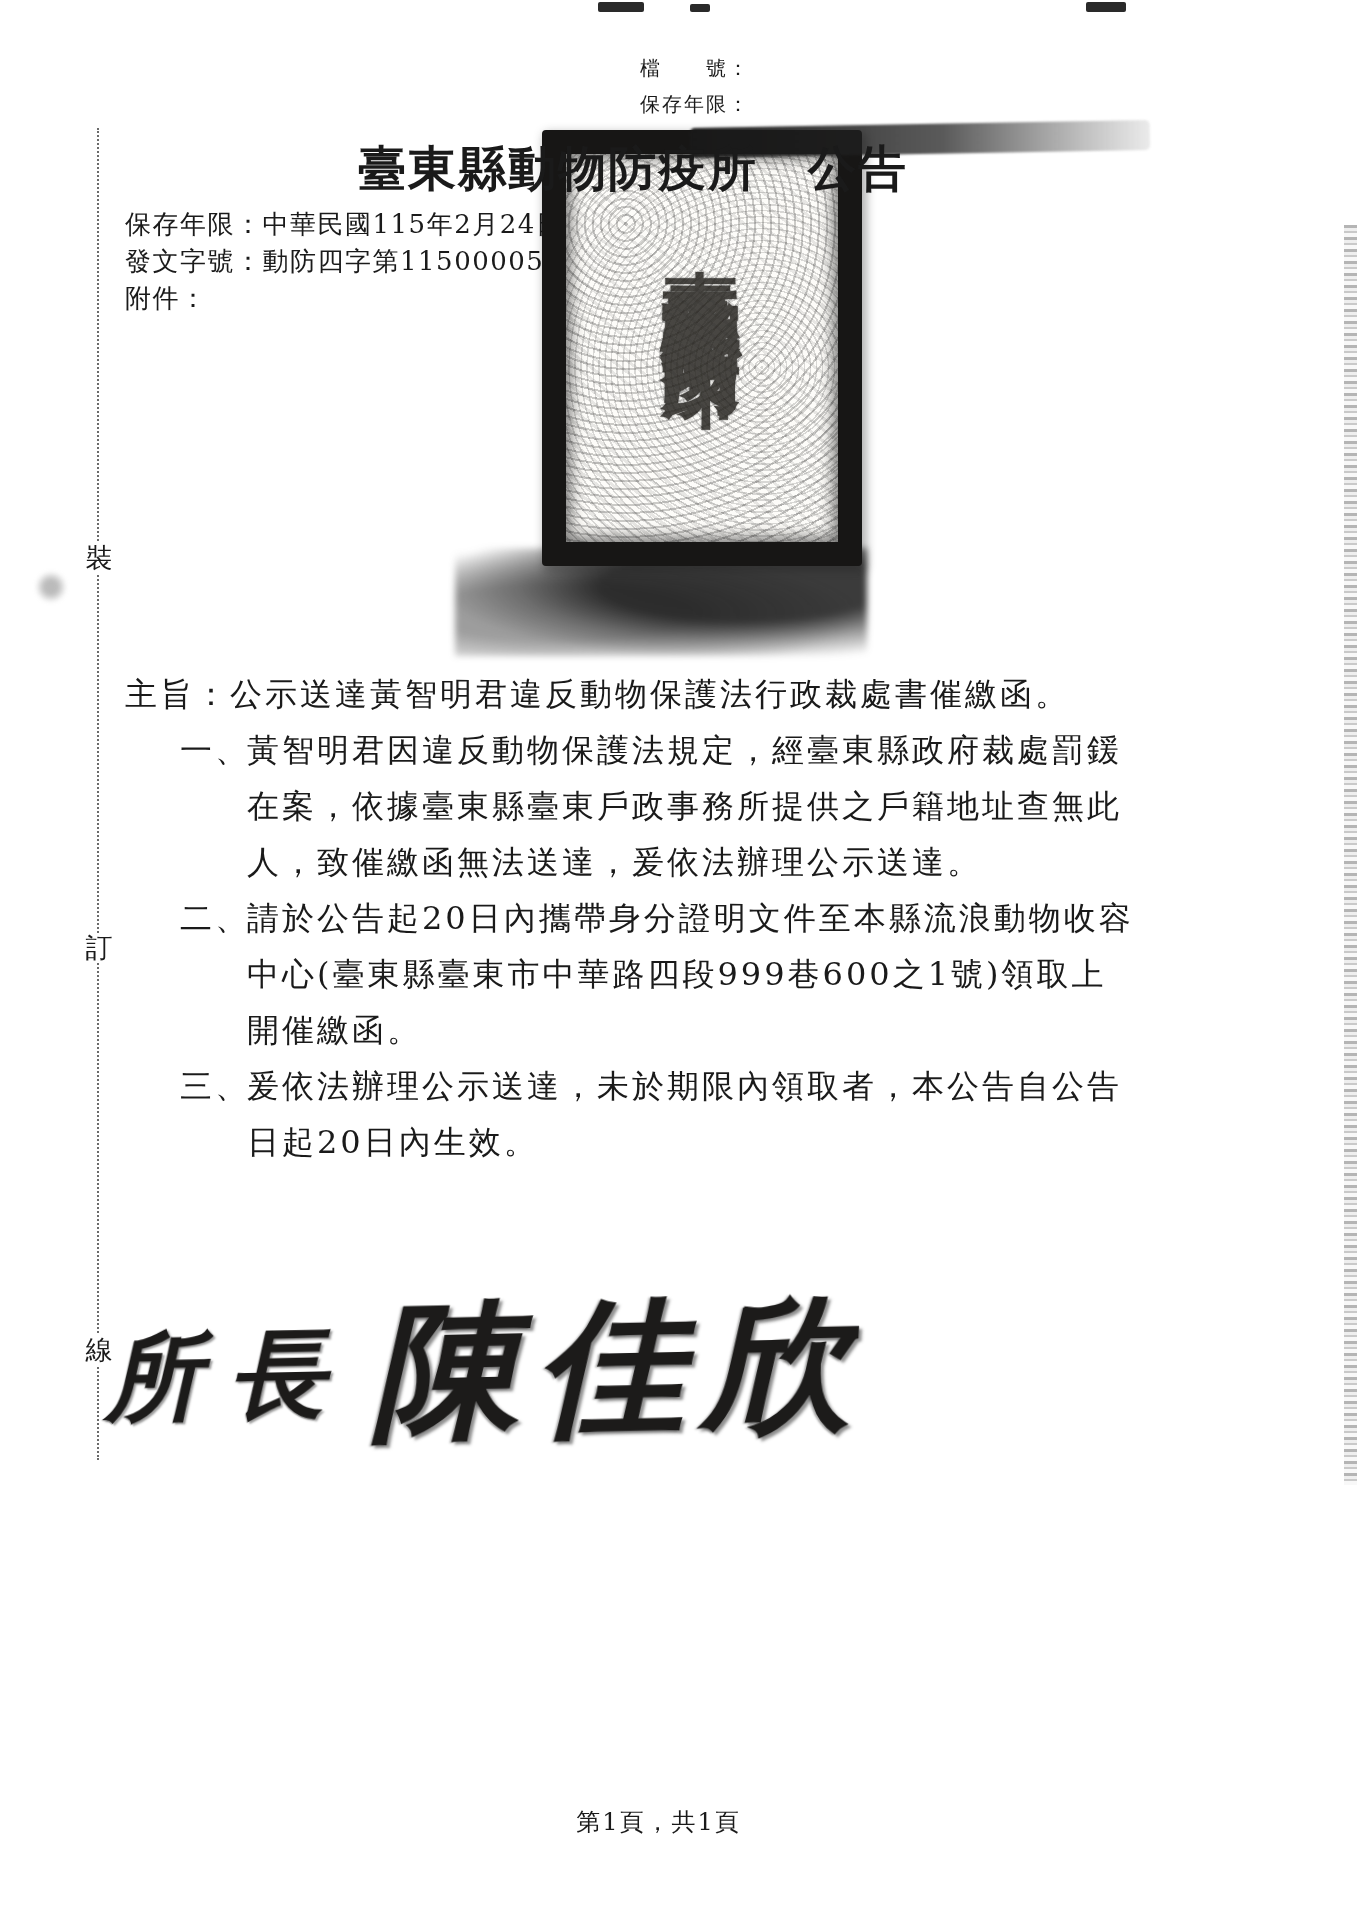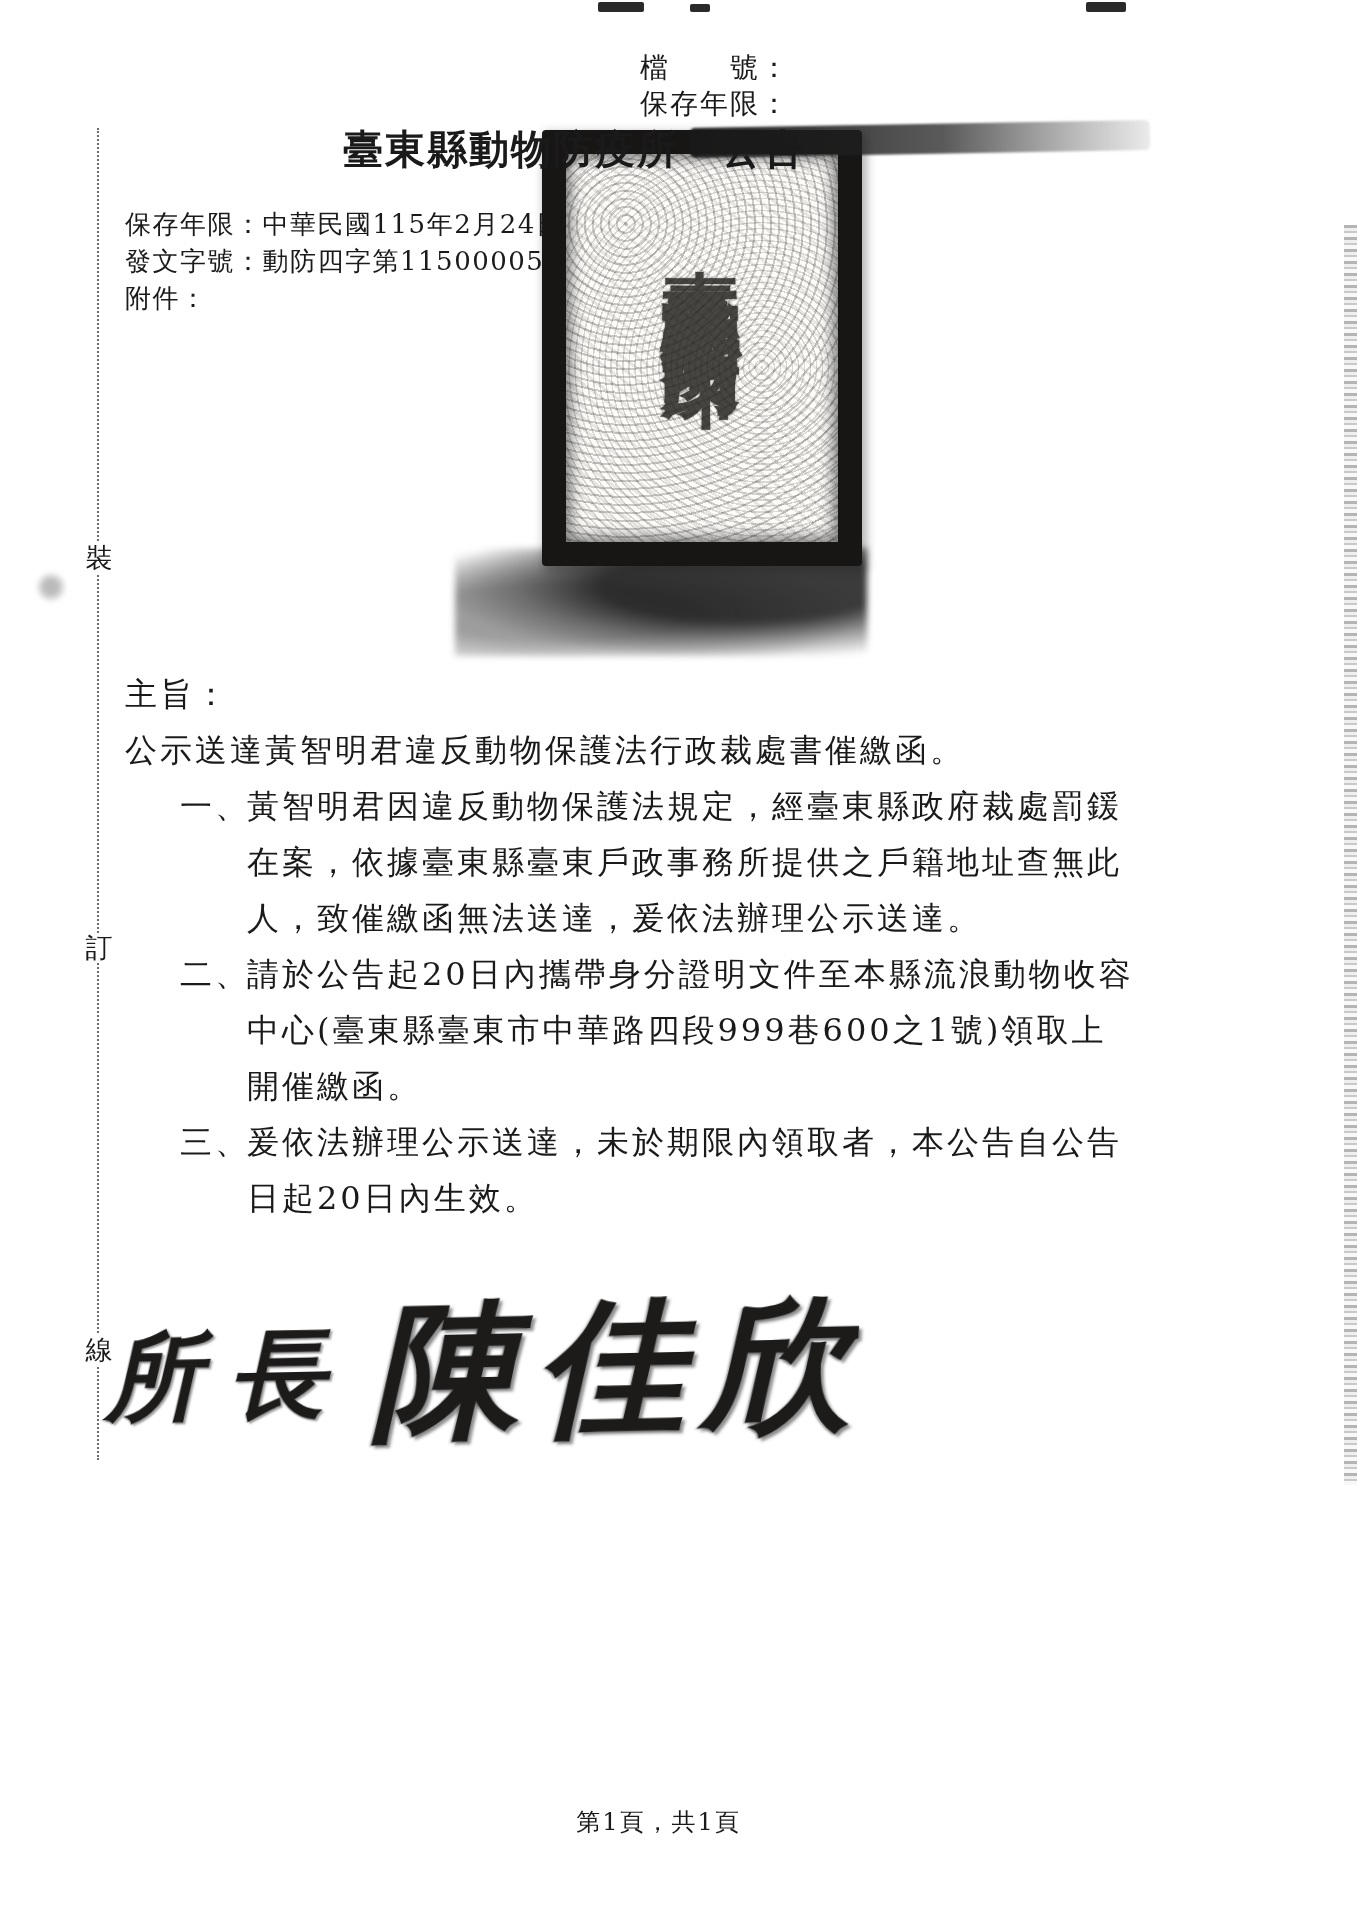--- a/index.html
+++ b/index.html
@@ -15,28 +15,28 @@
   }
   .rail-char{
     position:absolute;left:82px;width:34px;text-align:center;
     font-size:27px;background:#fff;line-height:1.1;
   }
   .rail-char.c0{top:543px;}
   .rail-char.c1{top:933px;}
   .rail-char.c2{top:1335px;}
   
   .file-header{
-    position:absolute;left:640px;top:50px;font-size:28px;line-height:36px;
+    position:absolute;left:640px;top:50px;font-size:20px;line-height:36px;
     letter-spacing:2px;
     font-family:Liberation Serif, serif;
   }
   
   .doc-title{
-    position:absolute;left:343px;top:122px;margin:0;
-    font-size:40px;font-weight:700;letter-spacing:2px;z-index:4;white-space:nowrap;
+    position:absolute;left:343px;top:122px;margin:15px;
+    font-size:48px;font-weight:700;letter-spacing:2px;z-index:4;white-space:nowrap;
   }
   
   .meta{
     position:absolute;left:125px;top:206px;font-size:26px;line-height:37px;
     letter-spacing:1.5px;z-index:1;
   }
   .meta-line{white-space:nowrap;}
   
   .seal{
     position:absolute;left:542px;top:130px;width:320px;height:436px;z-index:2;
@@ -84,21 +84,21 @@
   .blob{
     position:absolute;left:34px;top:572px;width:34px;height:30px;
     background:radial-gradient(circle, rgba(120,120,120,.5) 0 30%, transparent 70%);
     filter:blur(2px);
   }
   
   .body-text{
     position:absolute;left:125px;top:666px;width:1010px;
     font-size:32px;line-height:56px;letter-spacing:3px;
   }
-  .hang{display:flex;align-items:flex-start;flex-direction:column;}
+  .hang{display:flex;align-items:flex-start;}
   .hang .lbl{flex:0 0 auto;white-space:nowrap;}
   .hang .txt{flex:1 1 auto;}
   .items{margin-left:55px;}
   .item{display:flex;align-items:flex-start;}
   .item .marker{flex:0 0 auto;white-space:nowrap;width:67px;}
   .item .itext{flex:0 1 auto;max-width:940px;}
   
   .signature{
     position:absolute;left:105px;top:1272px;z-index:2;white-space:nowrap;
     color:#1c1b1a;transform:rotate(-1.2deg);

